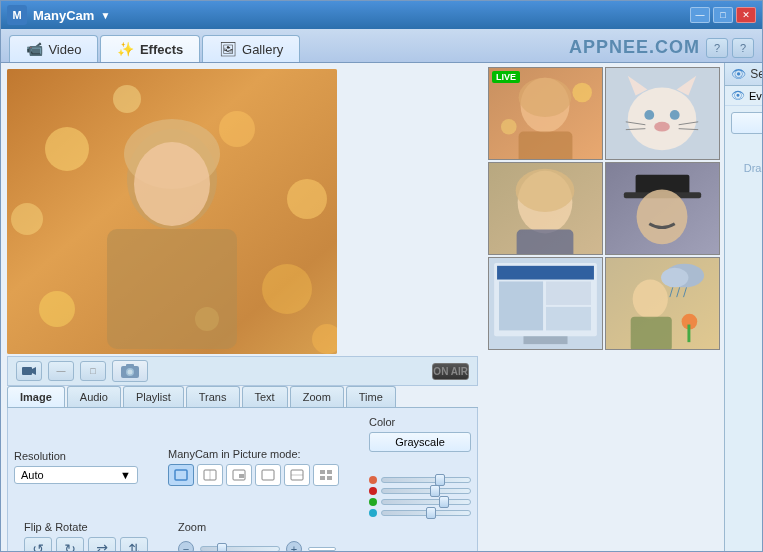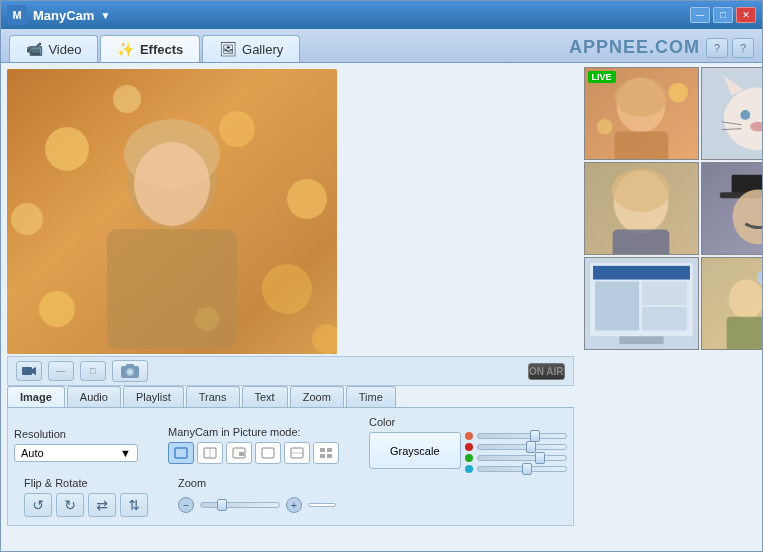--- a/index.html
+++ b/index.html
@@ -263,22 +263,22 @@
       cursor: pointer;
       font-size: 9px;
       color: #446688;
     }
     .pip-btn.active {
       background: #b8d8f8;
       border-color: #5a90c0;
     }
     .color-section {
       display: flex;
-      flex-direction: row;
-      gap: 4px;
+      flex-direction: column;
+      gap: 20px;
     }
     .color-btn {
       padding: 3px 20px;
       background: linear-gradient(to bottom, #f0f8ff, #ddeeff);
       border: 1px solid #9ab8d0;
       border-radius: 3px;
       cursor: pointer;
       font-size: 11px;
       margin-bottom: 4px;
     }

